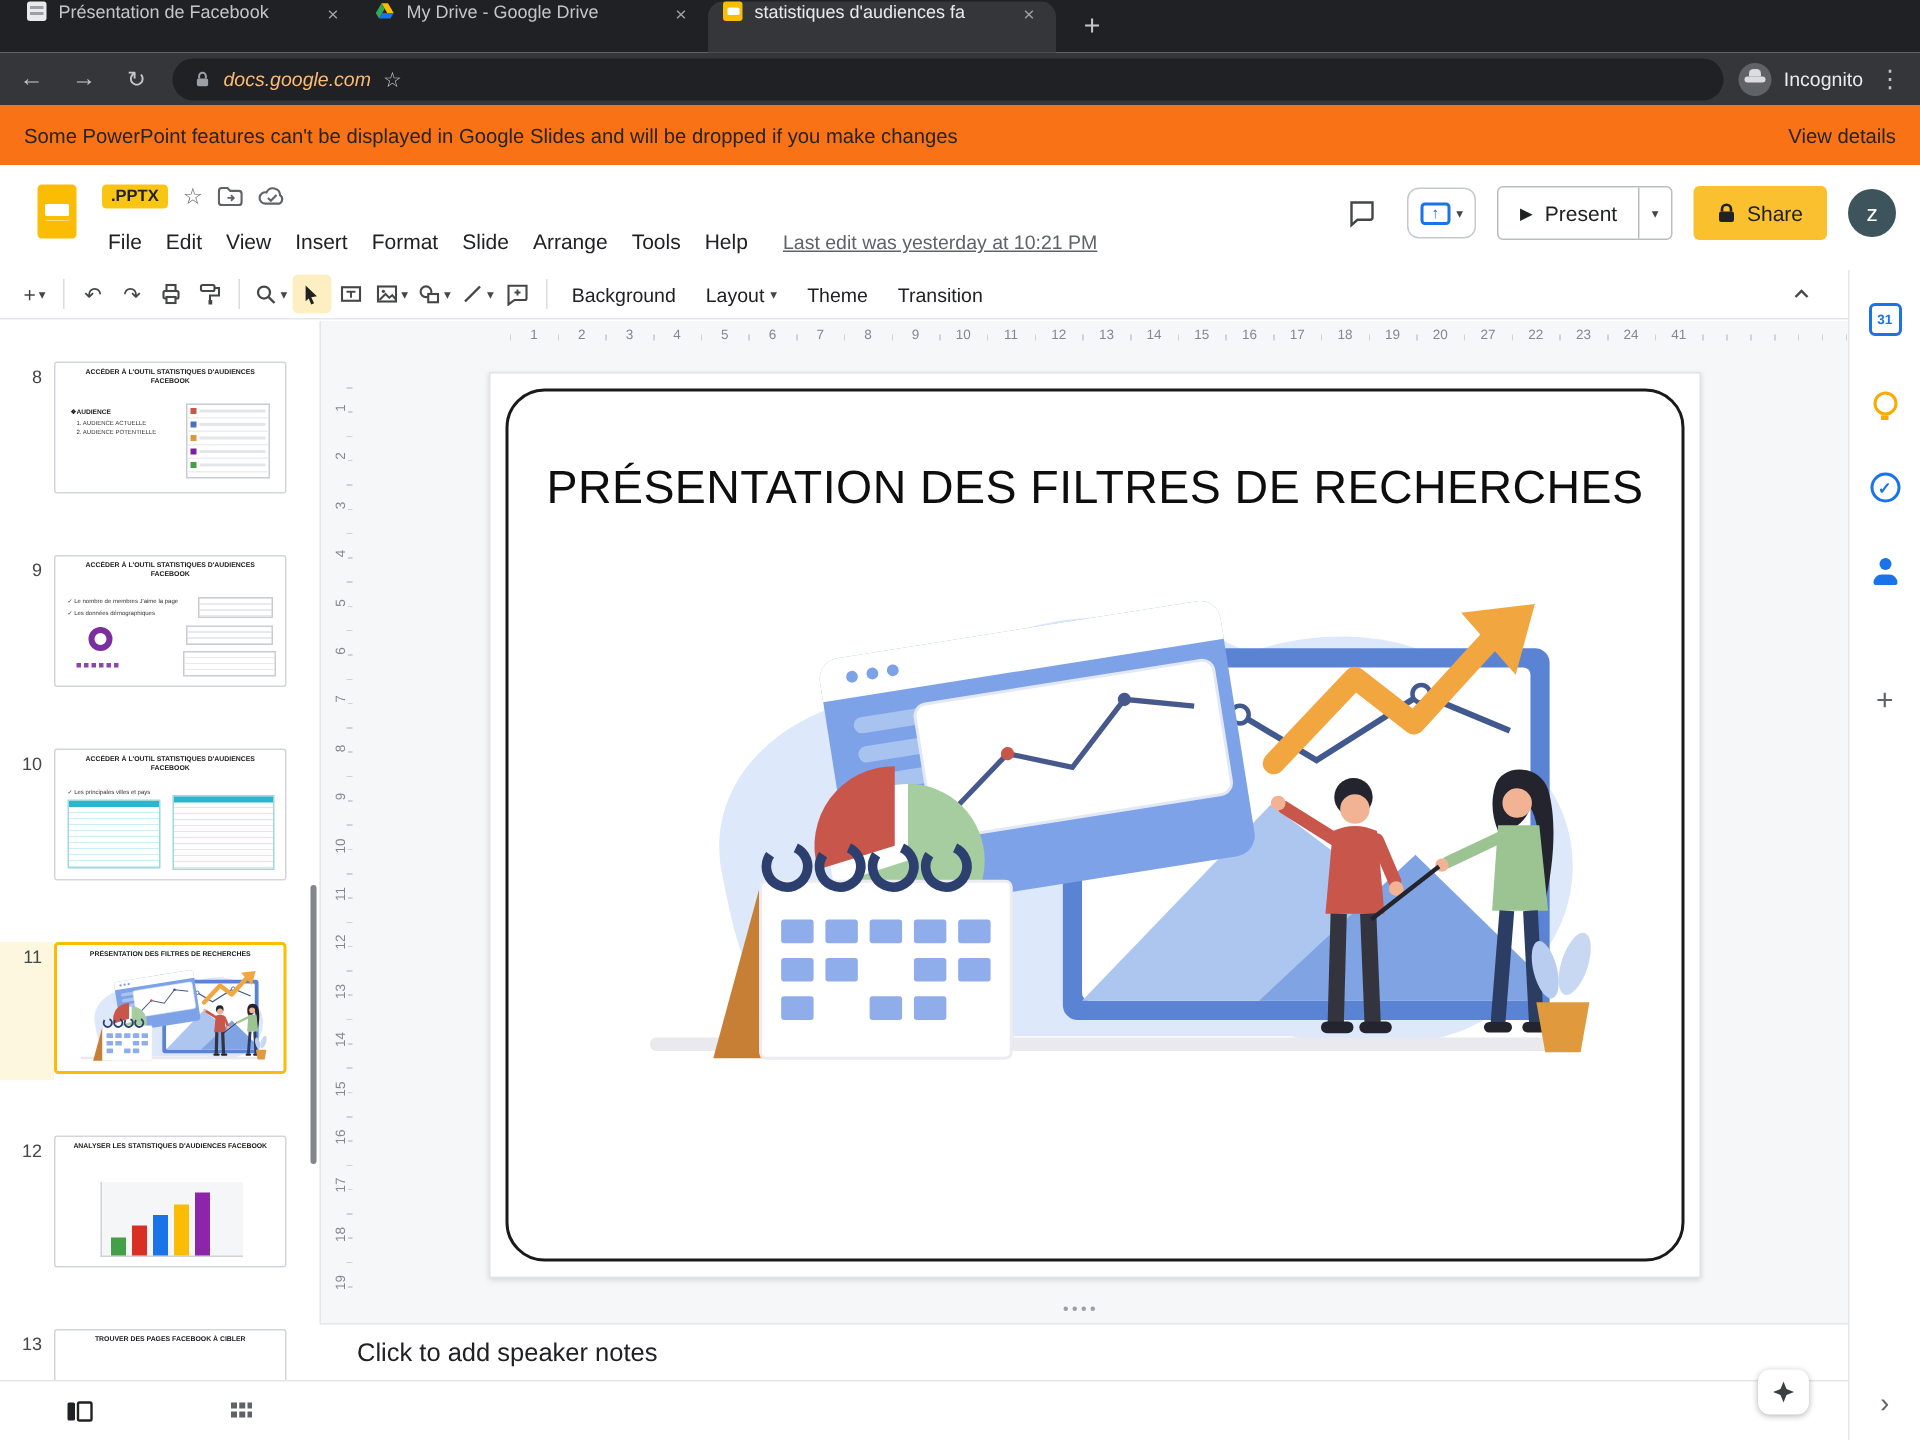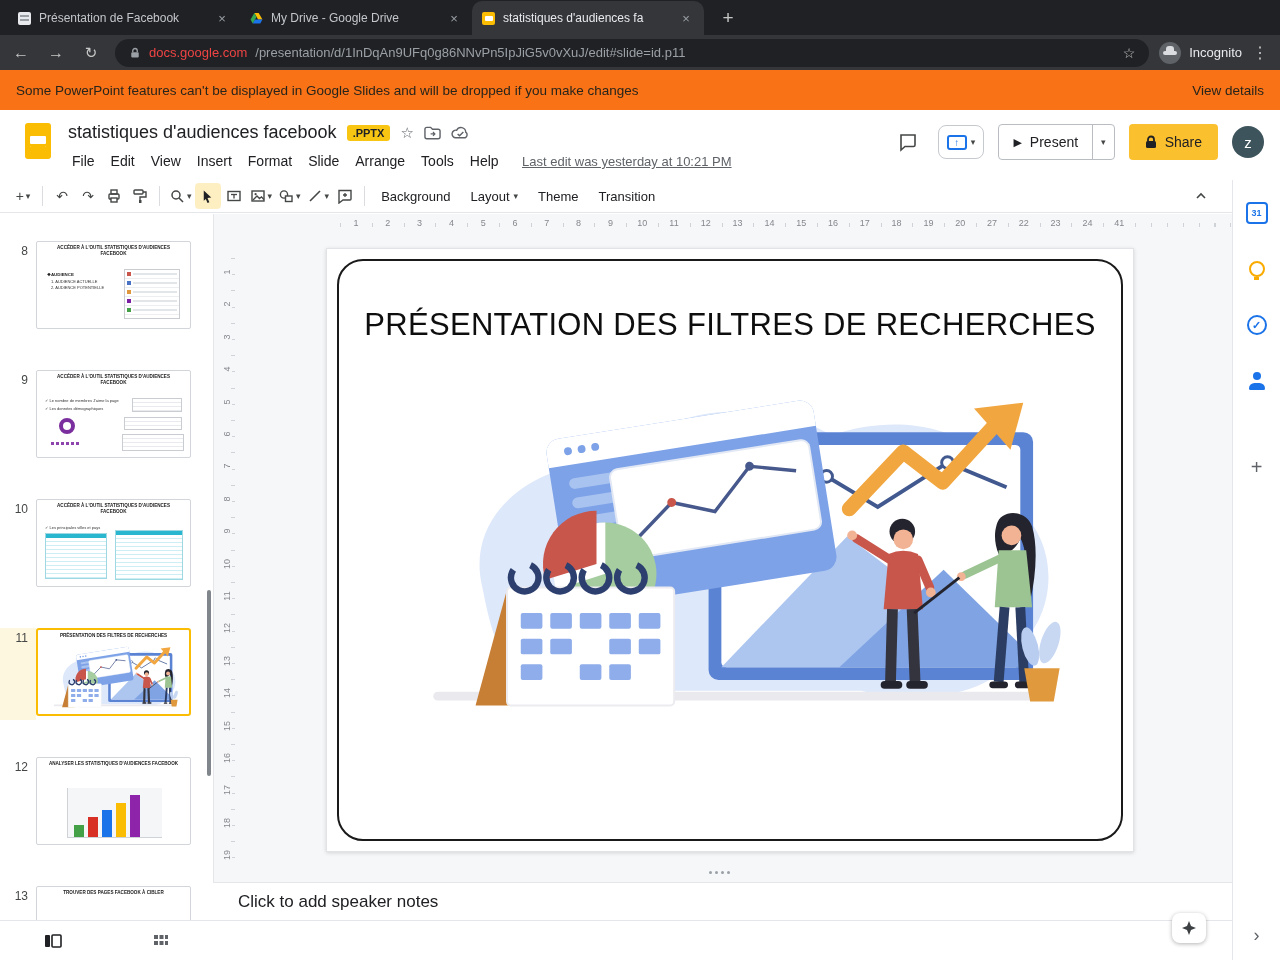--- a/index.html
+++ b/index.html
@@ -1,37 +1,37 @@
 <!DOCTYPE html>
 <html><head>
 <meta charset="utf-8">
 <style>
   *{margin:0;padding:0;box-sizing:border-box;}
   html,body{width:1280px;height:960px;overflow:hidden;font-family:"Liberation Sans",sans-serif;background:#fff;}
   i,em{font-style:normal;}
 
   
   #tabbar{position:absolute;left:0;top:0;width:1280px;height:35px;background:#202124;display:flex;align-items:flex-end;}
-  .tab{height:34px;width:232px;display:flex;align-items:center;gap:8px;padding:0 10px;border-radius:10px 10px 0 0;color:#c2c6cb;font-size:12px;position:relative;}
+  .tab{height:34px;width:232px;display:flex;align-items:flex-start;gap:8px;padding:0 10px;border-radius:10px 10px 0 0;color:#c2c6cb;font-size:12px;position:relative;}
   .tab:first-child{margin-left:8px;}
   .tab.active{background:#35363a;color:#e8eaed;}
   .tab .tlabel{flex:1;white-space:nowrap;overflow:hidden;}
   .tab .close{width:16px;height:16px;border-radius:50%;display:flex;align-items:center;justify-content:center;font-size:13px;color:#9aa0a6;}
   .fav-doc{width:13px;height:13px;background:#e8eaed;border-radius:2px;position:relative;flex:none;}
   .fav-doc::after{content:"";position:absolute;left:2px;top:3px;right:2px;height:2px;background:#9aa0a6;box-shadow:0 4px 0 #9aa0a6;}
   .fav-slides{width:13px;height:13px;background:#fbbc04;border-radius:2px;position:relative;flex:none;}
   .fav-slides::after{content:"";position:absolute;left:2.5px;top:4px;width:8px;height:5px;background:#fff;border-radius:1px;}
   #newtab{width:28px;height:28px;margin:0 0 3px 10px;color:#c4c7c5;font-size:19px;display:flex;align-items:center;justify-content:center;border-radius:50%;}
 
   
   #addrbar{position:absolute;top:35px;left:0;width:1280px;height:35px;background:#35363a;display:flex;align-items:center;}
   .navbtn{width:28px;height:28px;margin-left:7px;color:#c4c7c5;font-size:16px;display:flex;align-items:center;justify-content:center;border-radius:50%;flex:none;}
   .navbtn.reload{font-size:15px;}
   #urlbar{flex:1;height:28px;margin:0 10px;background:#202124;border-radius:14px;display:flex;align-items:center;gap:8px;padding:0 14px;font-size:13px;min-width:0;}
-  #urlbar .host{color:#ef4444;white-space:nowrap;}
+  #urlbar .host{color:#fdba74;white-space:nowrap;font-style:italic;}
   #urlbar .path{color:#9aa0a6;white-space:nowrap;overflow:hidden;flex:1;}
   #urlbar .star{color:#c4c7c5;font-size:14px;}
   #incog{display:flex;align-items:center;gap:8px;color:#e8eaed;font-size:13px;margin-right:10px;flex:none;}
   #incog .badge{width:22px;height:22px;border-radius:50%;background:#5f6368;position:relative;}
   #incog .badge::after{content:"";position:absolute;left:4px;top:9px;width:14px;height:4px;border-radius:2px;background:#dadce0;}
   #incog .badge::before{content:"";position:absolute;left:7px;top:4px;width:8px;height:5px;border-radius:3px 3px 0 0;background:#dadce0;}
   #kebab{color:#c4c7c5;font-size:16px;margin-right:12px;}
 
   
   #banner{position:absolute;top:70px;left:0;width:1280px;height:40px;background:#f97316;display:flex;align-items:center;padding:0 16px;font-size:13.5px;color:#27241c;}
@@ -272,39 +272,37 @@
 <div id="addrbar">
   <span class="navbtn">←</span>
   <span class="navbtn">→</span>
   <span class="navbtn reload">↻</span>
   <div id="urlbar">
     <svg width="12" height="12" viewBox="0 0 16 16">
         <rect x="3" y="7" width="10" height="7" rx="1.5" fill="#9aa0a6"></rect>
         <path d="M5 7 V5 a3 3 0 0 1 6 0 V7" fill="none" stroke="#9aa0a6" stroke-width="1.8"></path>
       </svg>
     <span class="host">docs.google.com</span>
-    <span class="path">/presentation/d/1InDqAn9UFq0g86NNvPn5IpJiG5v0vXuJ/edit#slide=id.p11</span>
     <span class="star">☆</span>
   </div>
   <div id="incog">
     <span class="badge"></span>
     <span>Incognito</span>
   </div>
   <span id="kebab">⋮</span>
 </div>
 
 <div id="banner">
   <span>Some PowerPoint features can't be displayed in Google Slides and will be dropped if you make changes</span>
   <span class="action">View details</span>
 </div>
 
 <div id="appheader">
   <div id="slides-logo"></div>
   <div id="titlerow">
-    <span id="doc-title">statistiques d'audiences facebook</span>
     <span id="pptx-badge">.PPTX</span>
     <span class="hicon">☆</span>
     <span class="hicon">
       <svg width="17" height="14" viewBox="0 0 18 14">
           <path d="M1 3 a2 2 0 0 1 2-2 h4 l2 2 h6 a2 2 0 0 1 2 2 v6 a2 2 0 0 1-2 2 H3 a2 2 0 0 1-2-2 Z" fill="none" stroke="#5f6368" stroke-width="1.5"></path>
           <path d="M7 8 h4 M9.5 6 L11.5 8 L9.5 10" fill="none" stroke="#5f6368" stroke-width="1.3"></path>
         </svg>
     </span>
     <span class="hicon">
       <svg width="19" height="14" viewBox="0 0 20 14">

